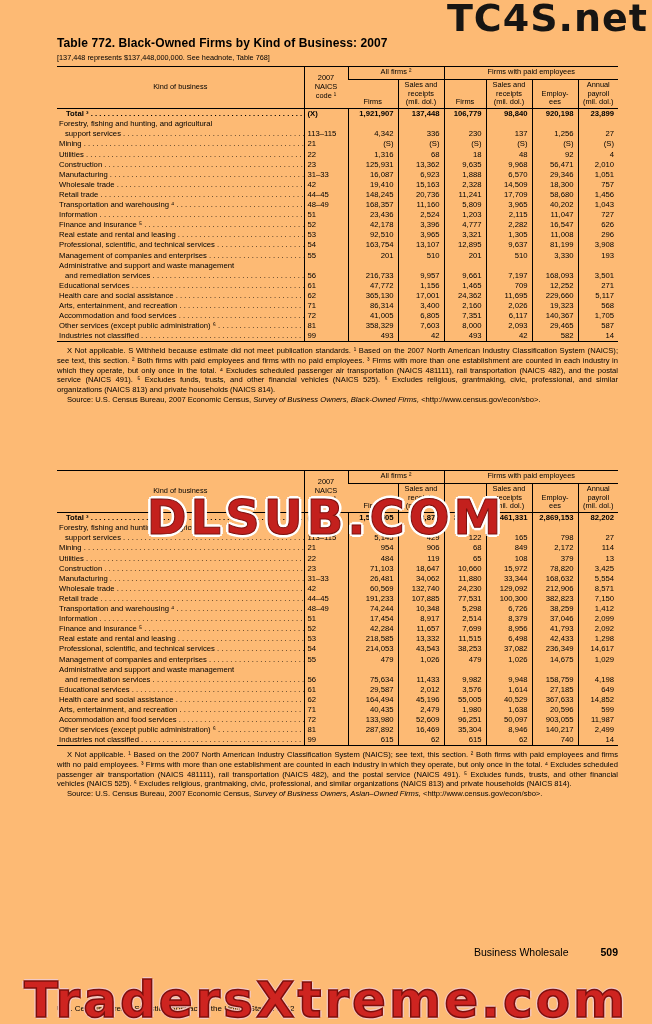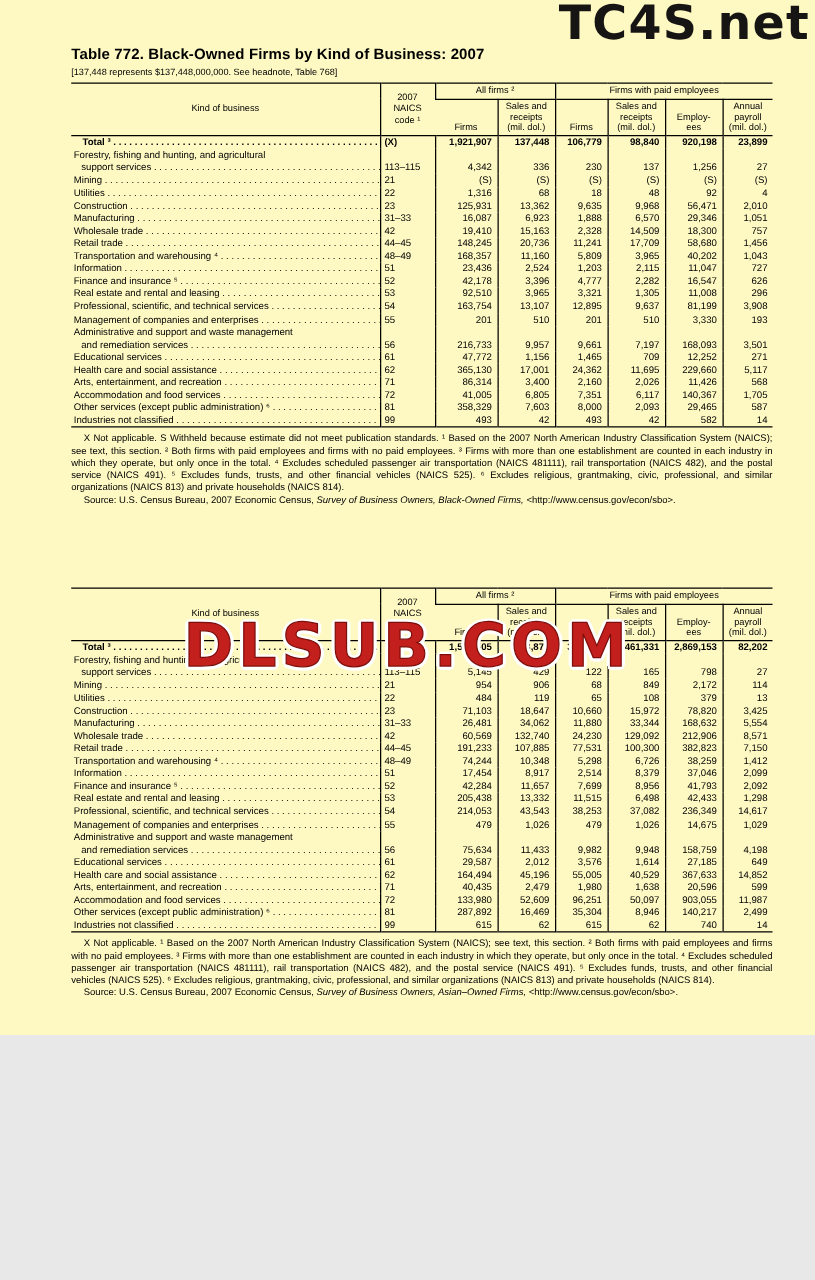--- a/index.html
+++ b/index.html
@@ -1,18 +1,18 @@
 <!DOCTYPE html>
 <html><head>
 <meta charset="utf-8">
 <style>
   * { margin:0; padding:0; box-sizing:border-box; }
   html,body { background:#e8e8e8; }
   #page {
-    position:relative; width:652px; height:828px; background:#fef9c3;
+    position:relative; width:652px; height:1024px; background:#fdba74;
     font-family:"Liberation Sans", sans-serif; color:#000; overflow:hidden;
     margin:0 auto;
     padding-left:32px;
   }
   .section { position:absolute; left:57px; width:561px; }
   #sec1 { top:36px; }
   #sec2 { top:470px; }
 
   .tbl-title { font-size:12px; font-weight:bold; margin-bottom:3px; letter-spacing:0.1px; }
   .headnote { font-size:7.3px; margin-bottom:4px; }
@@ -34,21 +34,21 @@
   td.code { text-align:left; padding-left:3px; overflow:hidden; white-space:nowrap; }
   td.num  { text-align:right; padding-right:4px; overflow:hidden; white-space:nowrap; }
   tr.total-row td { font-weight:bold; }
   tr.total-row .lbl { padding-left:9px; }
 
   .footnotes { margin-top:4px; font-size:7.6px; line-height:9.7px; text-align:justify; }
   .footnotes p { text-indent:10px; }
   .italic { font-style:italic; }
 
   .page-footer { position:absolute; right:34px; top:946px; font-size:10.5px; }
-  .page-footer .num { font-weight:normal; margin-left:12px; }
+  .page-footer .num { font-weight:bold; margin-left:32px; }
   .bottom-source { position:absolute; left:57px; top:1004px; font-size:8px; }
 
   .wm-top {
     position:absolute; top:-4px; right:4px; z-index:6;
     font-family:"DejaVu Sans", sans-serif; font-weight:800; font-size:38px;
     color:#171513; letter-spacing:1px;
   }
   .wm-mid {
     position:absolute; top:489px; left:50%; transform:translateX(-50%); z-index:6;
     font-family:"DejaVu Sans", sans-serif; font-weight:800; font-size:48px;
@@ -330,21 +330,21 @@
           </tr>
           <tr>
             <td class="label">
               <div class="lbl"><span>Arts, entertainment, and recreation</span><span class="dots"></span></div>
             </td>
             <td class="code">71</td>
             <td class="num">86,314</td>
             <td class="num">3,400</td>
             <td class="num">2,160</td>
             <td class="num">2,026</td>
-            <td class="num">11,426</td>
+            <td class="num">19,323</td>
             <td class="num">568</td>
           </tr>
           <tr>
             <td class="label">
               <div class="lbl"><span>Accommodation and food services</span><span class="dots"></span></div>
             </td>
             <td class="code">72</td>
             <td class="num">41,005</td>
             <td class="num">6,805</td>
             <td class="num">7,351</td>
@@ -563,21 +563,21 @@
             <td class="num">7,699</td>
             <td class="num">8,956</td>
             <td class="num">41,793</td>
             <td class="num">2,092</td>
           </tr>
           <tr>
             <td class="label">
               <div class="lbl"><span>Real estate and rental and leasing</span><span class="dots"></span></div>
             </td>
             <td class="code">53</td>
-            <td class="num">205,438</td>
+            <td class="num">218,585</td>
             <td class="num">13,332</td>
             <td class="num">11,515</td>
             <td class="num">6,498</td>
             <td class="num">42,433</td>
             <td class="num">1,298</td>
           </tr>
           <tr>
             <td class="label">
               <div class="lbl"><span>Professional, scientific, and technical services</span><span class="dots"></span></div>
             </td>

